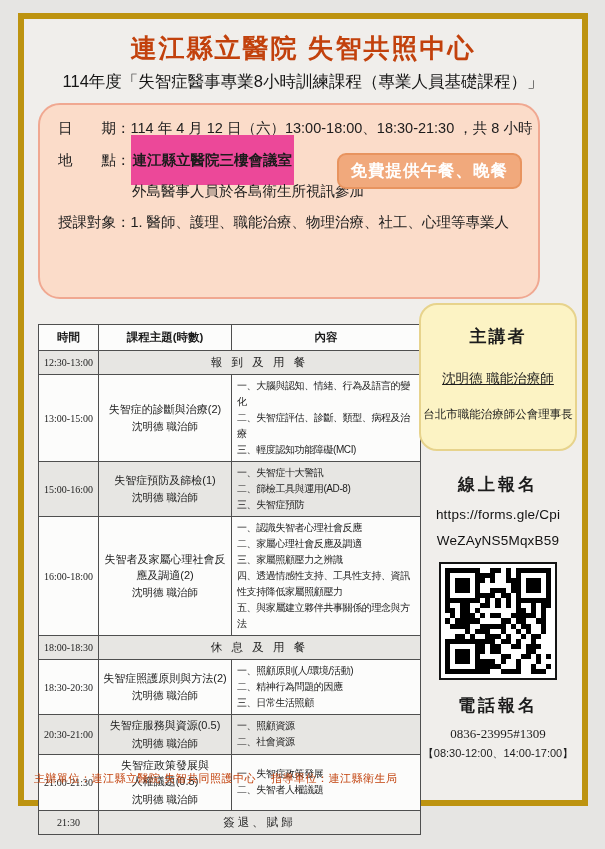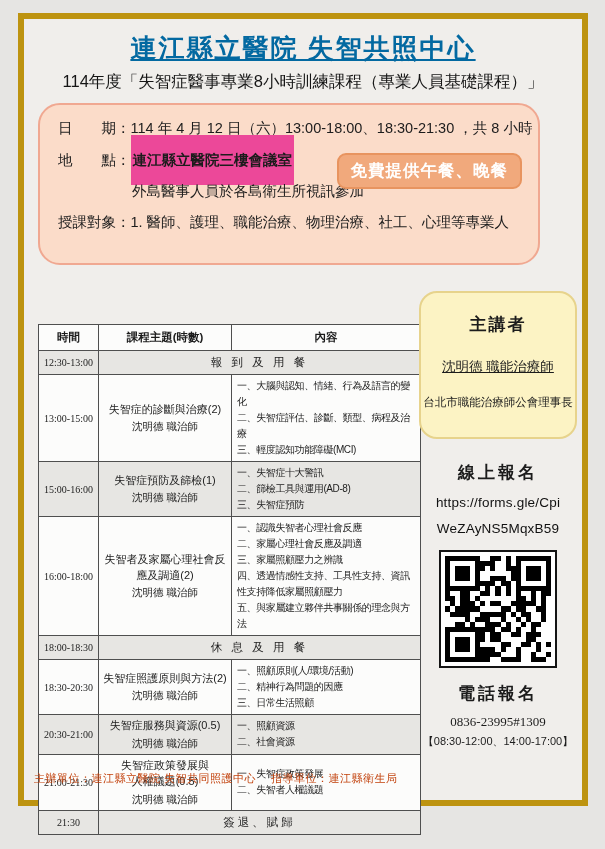--- a/index.html
+++ b/index.html
@@ -18,31 +18,30 @@
     position: absolute;
     left: 18px; top: 13px;
     width: 570px; height: 793px;
     border: 6px solid #bd9310;
     background: #f0eeeb;
   }
   .title {
     position: absolute; top: 12px; left: 0; width: 100%;
     text-align: center;
     font-size: 26px; font-weight: bold; letter-spacing: 2px;
-    color: #0369a1;
-    text-decoration: underline;
+    color: #c2410c;
   }
   .subtitle {
     position: absolute; top: 52px; left: 0; width: 100%;
     text-align: center;
     font-size: 16.5px; font-weight: 500; color: #151515;
   }
   .info-box {
     position: absolute; left: 14px; top: 84px;
-    width: 502px; height: 162px;
+    width: 502px; height: 196px;
     background: #fbdcc9;
     border: 2px solid #f0a891;
     border-radius: 22px;
     padding: 14px 0 0 18px;
     font-size: 14.5px;
   }
   .info-line { margin-bottom: 12px; line-height: 1.35; }
   .info-label { white-space: pre; }
   .hl {
     background: #ec4899; font-weight: bold; padding: 17px 2px;
@@ -86,21 +85,21 @@
   td.topic .t { white-space: pre-line; line-height: 1.45; }
   td.topic .s { margin-top: 3px; font-size: 10.5px; }
   td.content {
     font-size: 10px; letter-spacing: -0.4px;
     white-space: pre-line; line-height: 1.6; text-align: left; padding-left: 5px;
   }
   td.span-cell { text-align: center; font-size: 11.5px; letter-spacing: 3px; padding: 4px 14px; }
 
   .sidebar { position: absolute; left: 390px; top: 272px; width: 168px; text-align: center; }
   .speaker-box {
-    margin: 0 auto;
+    margin: 12px auto;
     width: 158px; height: 148px;
     background: #fcf3c4;
     border: 2px solid #e7d38c;
     border-radius: 18px;
     padding-top: 20px;
   }
   .speaker-title { font-size: 17px; font-weight: bold; letter-spacing: 2px; }
   .speaker-name { margin-top: 22px; font-size: 13.5px; text-decoration: underline; }
   .speaker-org  { margin-top: 19px; font-size: 11.5px; }
   .signup-title { margin-top: 22px; font-size: 17px; font-weight: bold; letter-spacing: 3px; }

